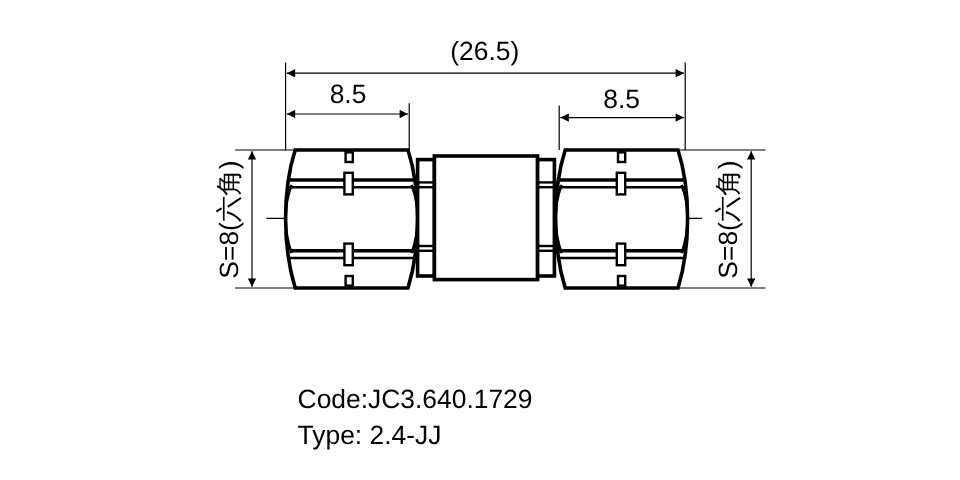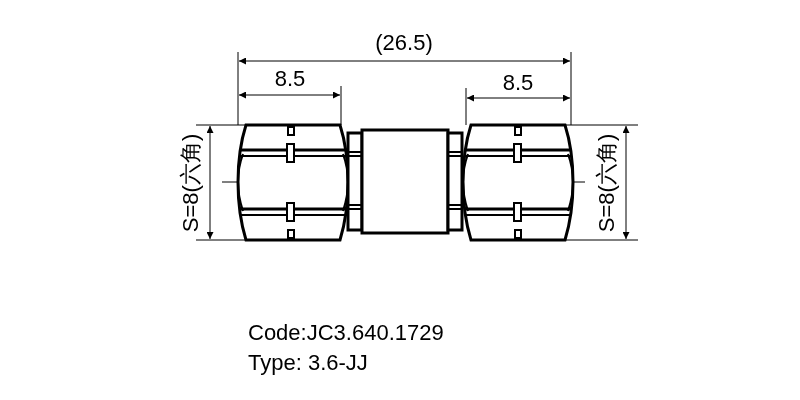--- a/index.html
+++ b/index.html
@@ -91,13 +91,13 @@
     <line x1="466" y1="209" x2="570" y2="209" stroke-width="3"></line>
     <line x1="466" y1="215" x2="570" y2="215" stroke-width="2"></line>
     <rect x="515" y="127" width="6" height="8" stroke-width="2" fill="#fff"></rect>
     <rect x="514" y="144" width="7" height="18" stroke-width="2" fill="#fff"></rect>
     <rect x="514" y="203" width="7" height="18" stroke-width="2" fill="#fff"></rect>
     <rect x="515" y="230" width="6" height="8" stroke-width="2" fill="#fff"></rect>
   </g>
 </svg>
 
 <div class="info" id="code-line">Code:JC3.640.1729</div>
-<div class="info" id="type-line">Type: 3.6-JJ</div>
+<div class="info" id="type-line">Type: 2.4-JJ</div>
 
 </body></html>

